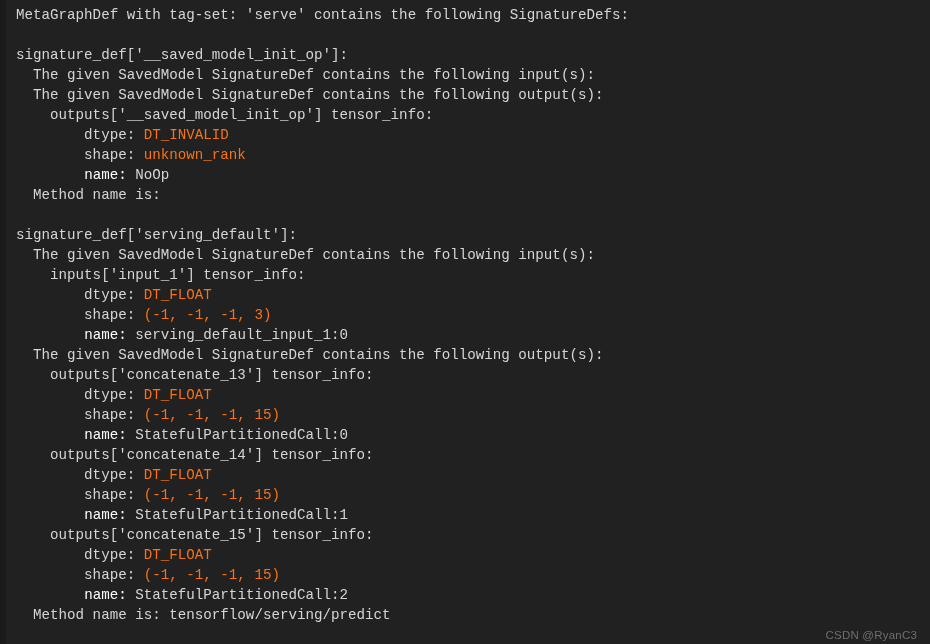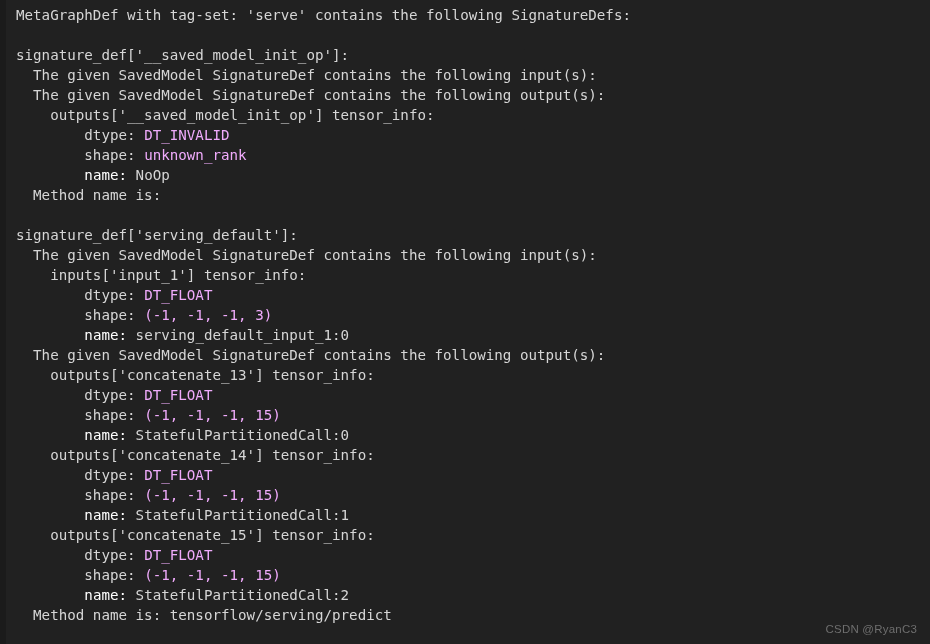--- a/index.html
+++ b/index.html
@@ -39,31 +39,32 @@
     box-sizing: border-box;
     font-size: 14.2px;
     line-height: 20px;
     color: #d6d6d6;
     white-space: pre;
     letter-spacing: 0px;
   }
   .line {
     height: 20px;
     white-space: pre;
+    font-family: Liberation Mono, monospace;
   }
   .val {
-    color: #f0abfc;
+    color: #f97316;
   }
   .lbl {
     color: #ffffff;
   }
   #watermark {
     position: absolute;
     right: 13px;
-    bottom: 8px;
+    bottom: 2px;
     font-family: "Liberation Sans", sans-serif;
     font-size: 11.5px;
     line-height: 14px;
     color: #6e6e6e;
     letter-spacing: 0.2px;
     white-space: pre;
   }
 </style>
 </head>
 <body>

